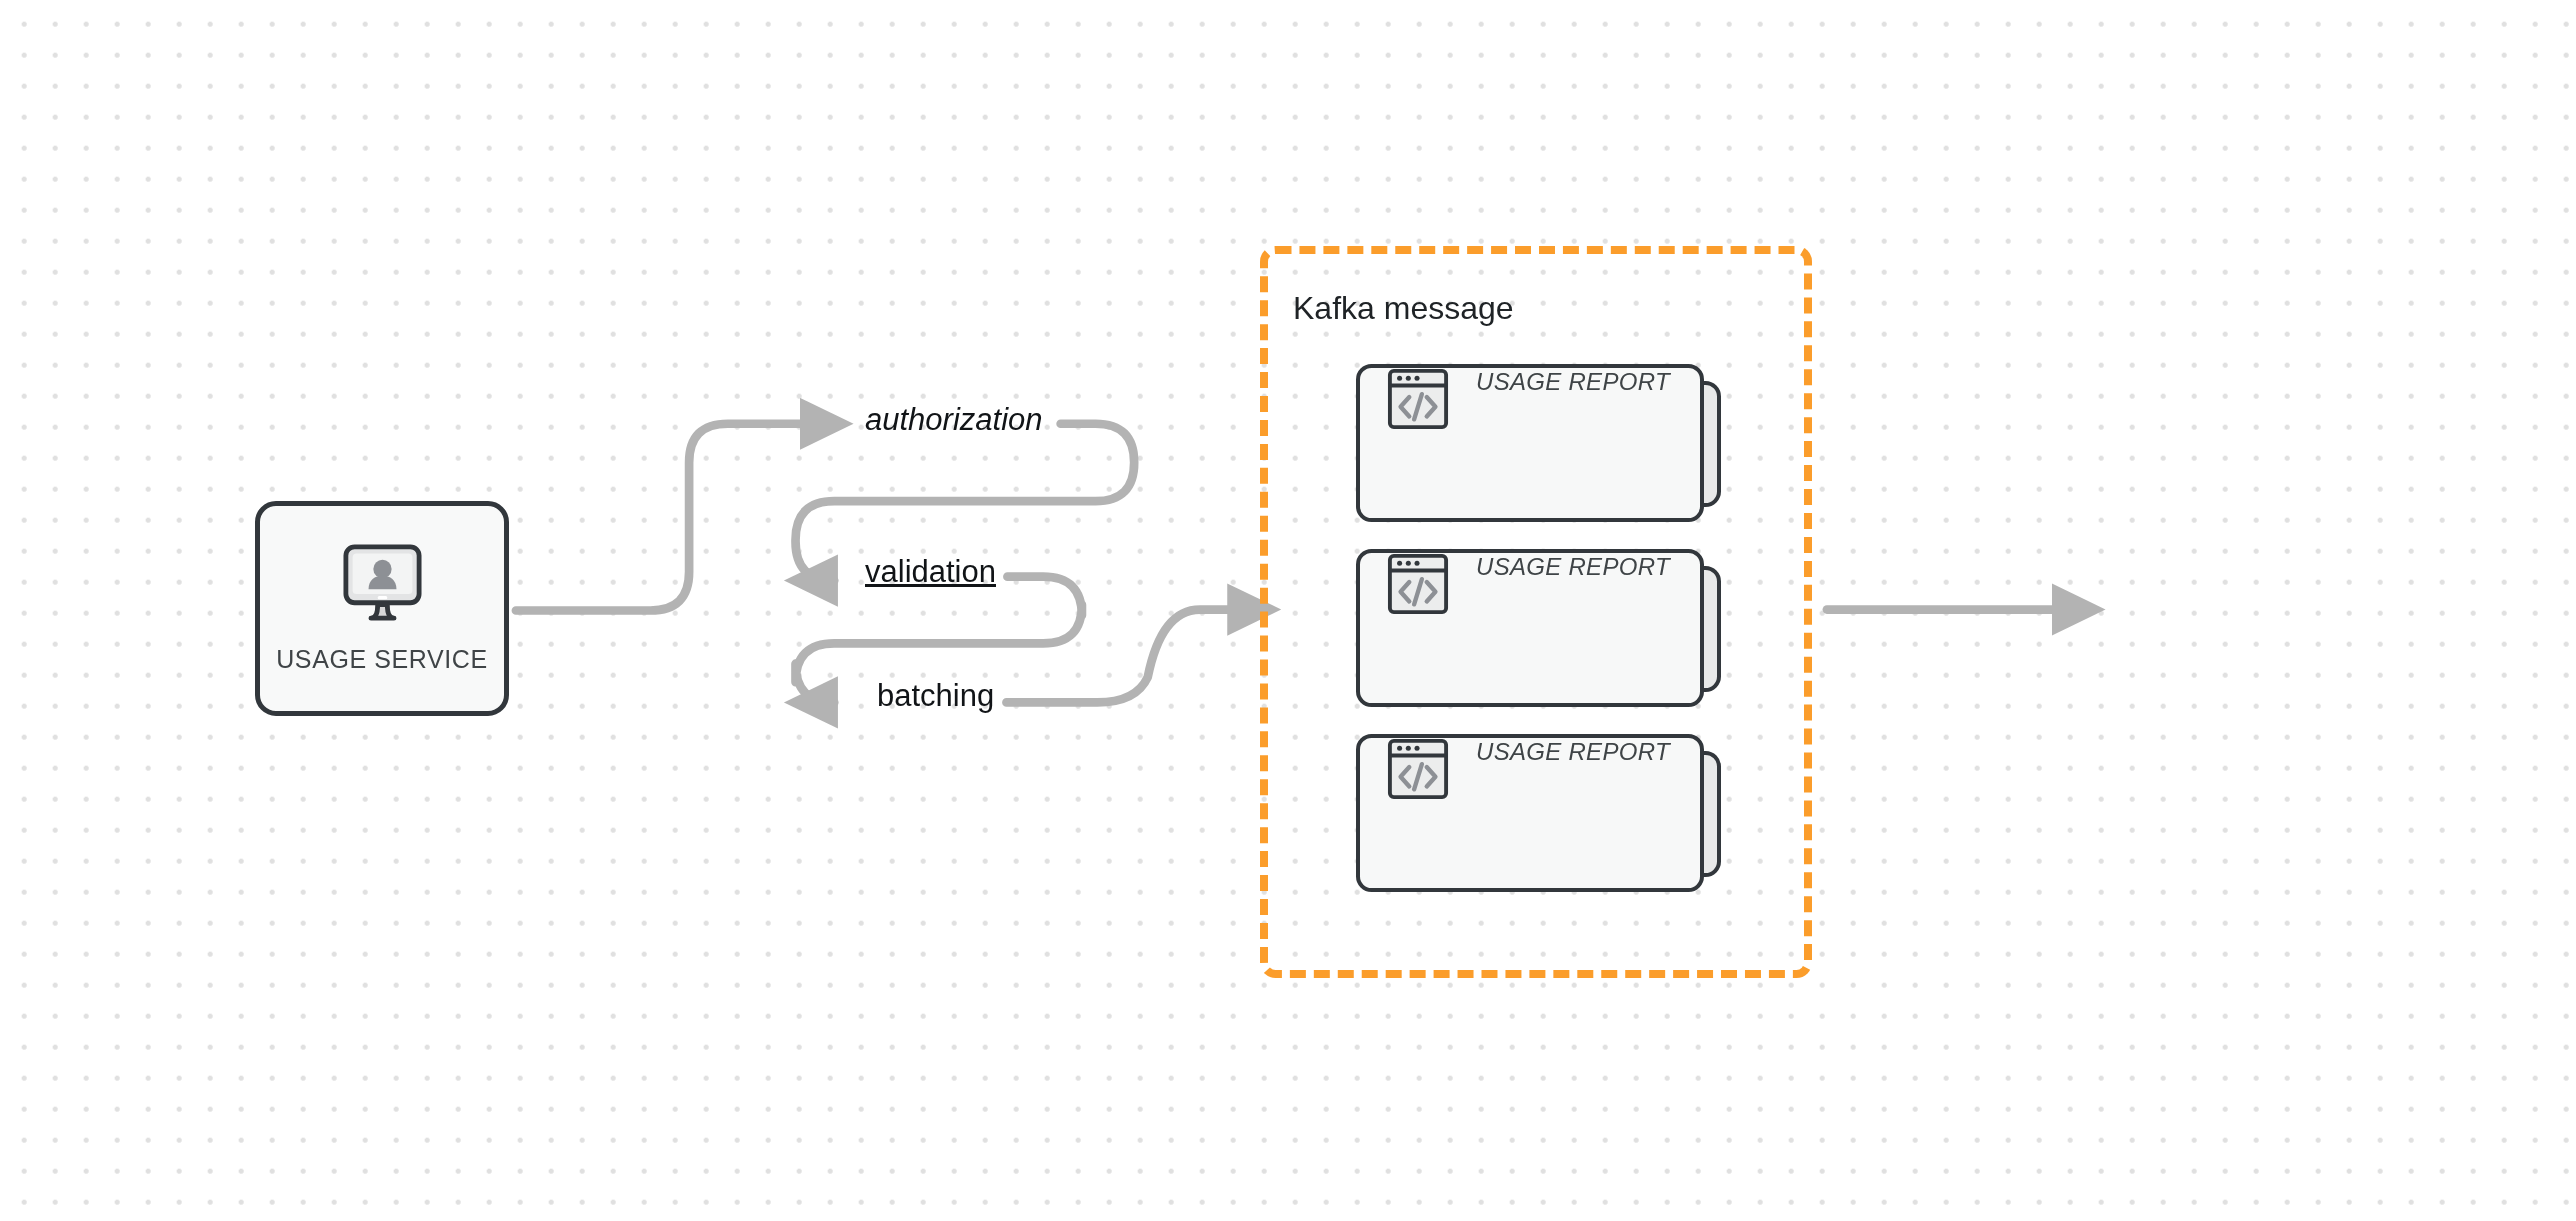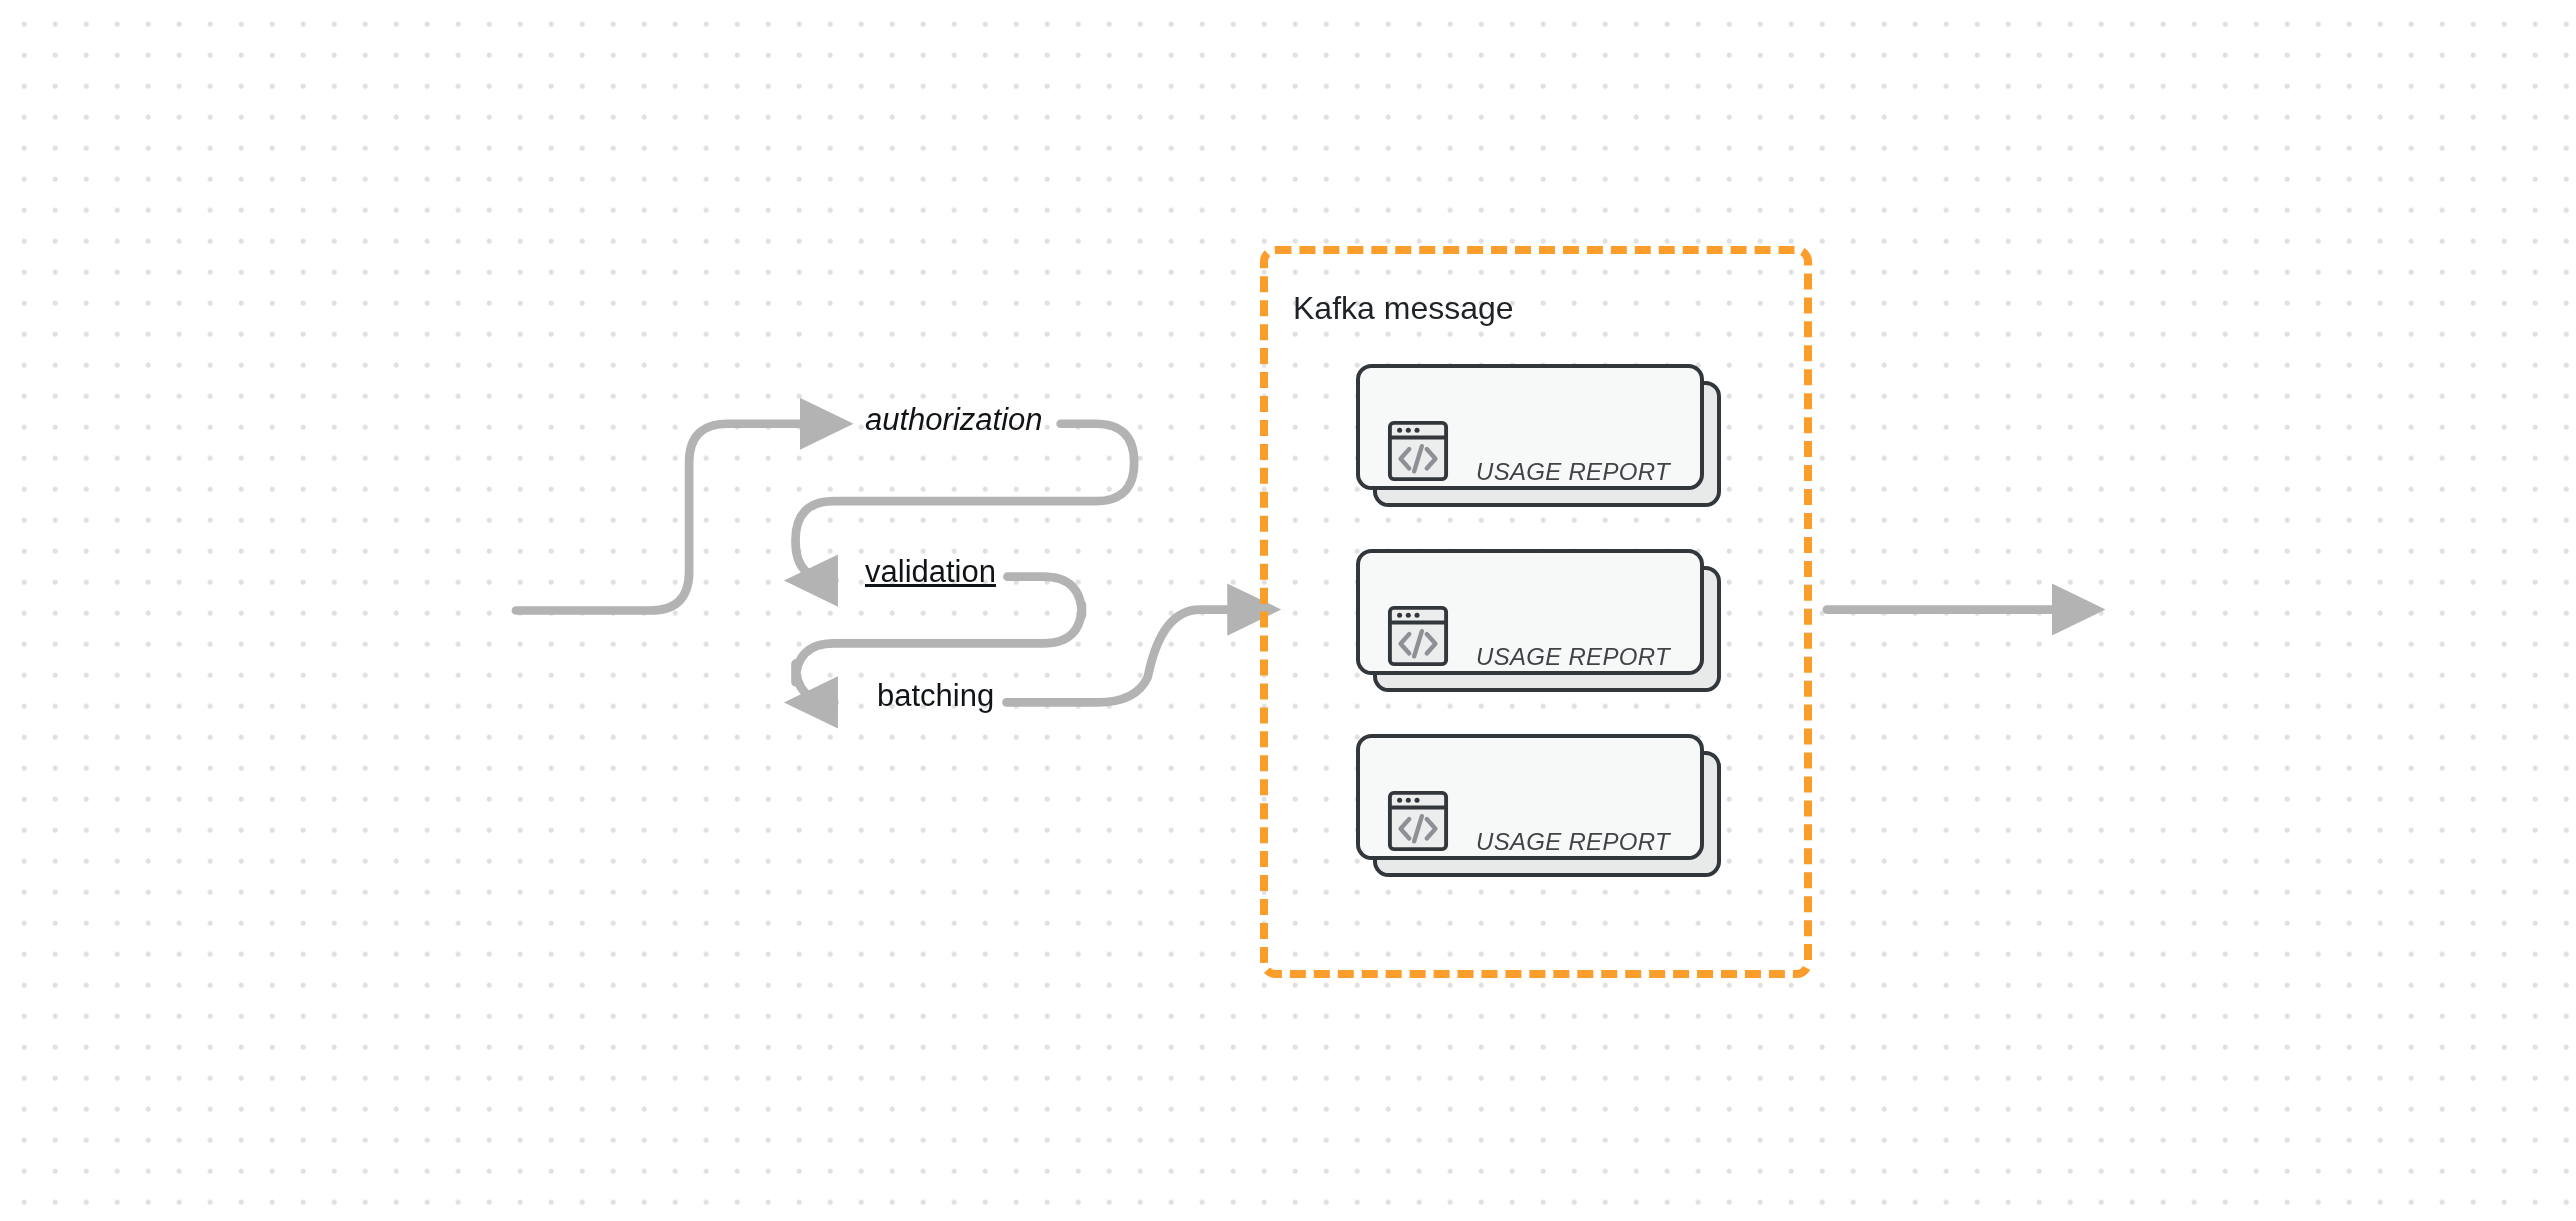--- a/index.html
+++ b/index.html
@@ -93,28 +93,28 @@
     background: #e8e9e9;
     border: 4.8px solid #32373c;
     border-radius: 15.5px;
     box-sizing: border-box;
   }
   .report-card .front-layer {
     position: absolute;
     left: 0;
     top: 0;
     width: 348px;
-    height: 126px;
+    height: 158px;
     background: #f7f8f8;
     border: 4.8px solid #32373c;
     border-radius: 15.5px;
     box-sizing: border-box;
     display: flex;
     flex-direction: row;
-    align-items: flex-end;
+    align-items: flex-start;
   }
   .report-card .code-icon {
     margin-left: 27px;
     flex: 0 0 auto;
   }
   .report-card .report-label {
     margin-left: 27px;
     font-size: 24px;
     font-style: italic;
     color: #3f4447;
@@ -165,20 +165,33 @@
 
     <path d="M 1096,438 L 1132,438 Q 1172,438 1172,478 L 1172,478 Q 1172,518 1132,518 L 862,518 Q 822,518 822,558 L 822,560 Q 822,600 862,600 L 846,600" fill="none" stroke="#b3b3b3" stroke-width="9" stroke-linecap="round" stroke-linejoin="round" marker-end="url(#arrowhead)"></path>
 
     <path d="M 1041,596 L 1078,596 Q 1118,596 1118,636 L 1118,625 Q 1118,665 1078,665 L 862,665 Q 822,665 822,705 L 822,686 Q 822,726 862,726 L 846,726" fill="none" stroke="#b3b3b3" stroke-width="9" stroke-linecap="round" stroke-linejoin="round" marker-end="url(#arrowhead)"></path>
 
     <path d="M 1040,726 L 1134,726 Q 1174,726 1186,700 Q 1200,630 1240,630 L 1288,630" fill="none" stroke="#b3b3b3" stroke-width="9" stroke-linecap="round" stroke-linejoin="round" marker-end="url(#arrowhead)"></path>
 
     <path d="M 1888,630 L 2140,630" fill="none" stroke="#b3b3b3" stroke-width="9" stroke-linecap="round" stroke-linejoin="round" marker-end="url(#arrowhead)"></path>
   </svg>
 
+  <div class="node-box" id="usage-service">
+    <div class="icon-wrap">
+      <svg width="85" height="79" viewBox="0 0 88 82">
+        <rect x="6" y="4" width="76" height="58" rx="9" ry="9" fill="#e3e4e5" stroke="#32373c" stroke-width="5"></rect>
+        <rect x="13" y="11" width="62" height="42" rx="4" ry="4" fill="#f3f4f4" stroke="none"></rect>
+        <circle cx="44" cy="27" r="9.5" fill="#8d9095"></circle>
+        <path d="M29.5,48 C29.5,38.5 36,34 44,34 C52,34 58.5,38.5 58.5,48 Z" fill="#8d9095"></path>
+        <rect x="39" y="55" width="10" height="3.5" rx="1.7" fill="#ffffff"></rect>
+        <path d="M32,78 C38,78 39,70 39,64 L49,64 C49,70 50,78 56,78 Z" fill="#d6d7d8" stroke="#32373c" stroke-width="5" stroke-linejoin="round"></path>
+      </svg>
+    </div>
+    <div class="node-label">USAGE SERVICE</div>
+  </div>
 
   <div id="kafka-message-group"></div>
 
   <div id="kafka-message-title">Kafka message</div>
 
   <div class="report-card" id="report-card-1">
     <div class="shadow-layer"></div>
     <div class="front-layer">
       <span class="code-icon">
         <svg width="62" height="62" viewBox="0 0 64 64">

